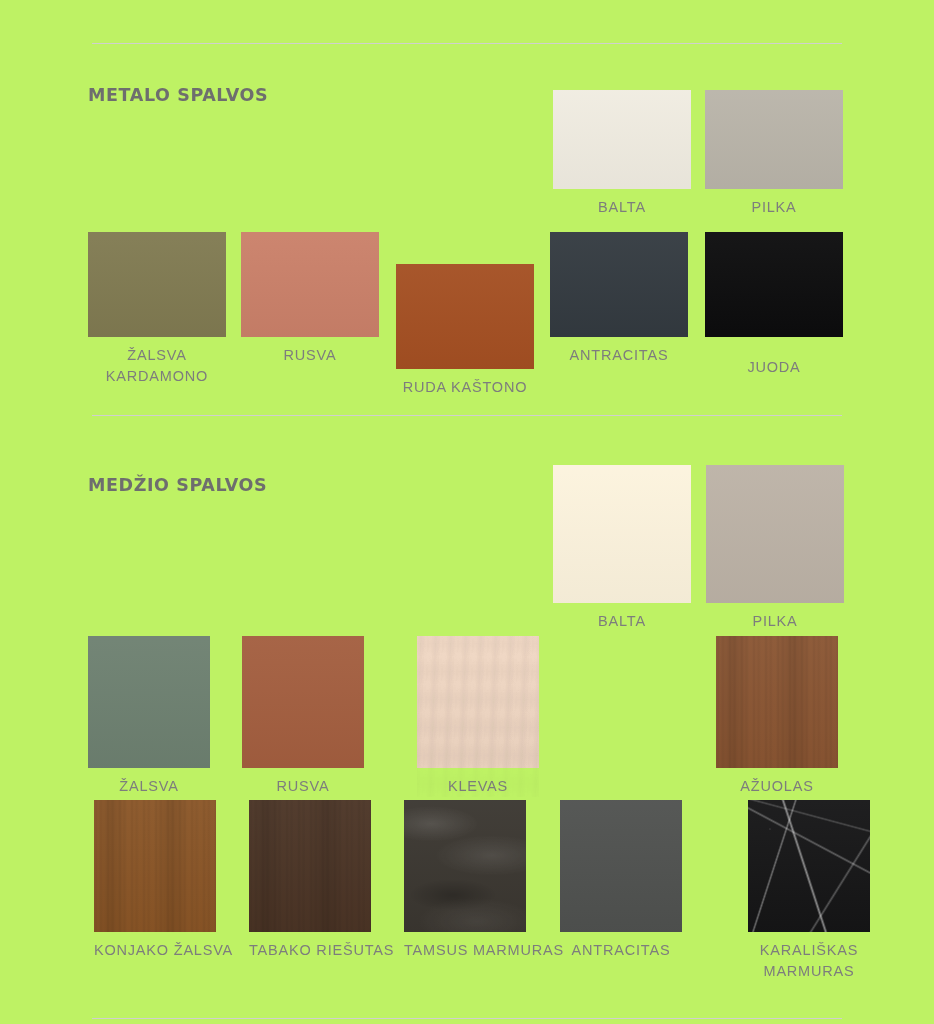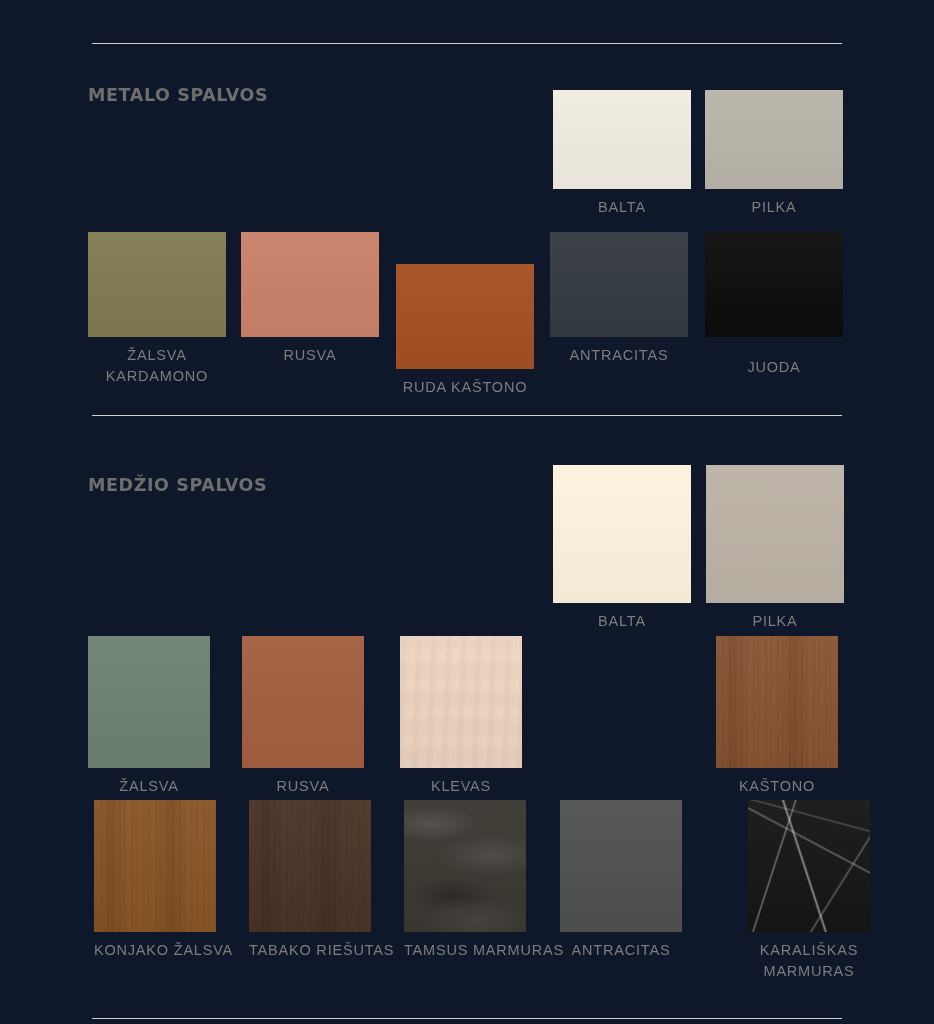--- a/index.html
+++ b/index.html
@@ -151,21 +151,21 @@
     content: "";
     position: absolute;
     inset: 0;
     background: linear-gradient(180deg, rgba(255,255,255,0.045), rgba(0,0,0,0.035));
     pointer-events: none;
   }
 </style>
 </head>
 <body>
 
-<div class="page" style="background: #0f172a;">
+<div class="page" style="background: #bef264;">
 
   <div class="divider" id="divider-top" style="background: rgb(207, 207, 207);"></div>
   <div class="divider" id="divider-mid" style="background: rgb(207, 207, 207);"></div>
   <div class="divider" id="divider-bottom" style="background: rgb(207, 207, 207);"></div>
 
   <div class="section-title" id="title-metal" style="color: rgb(110, 110, 110);">METALO SPALVOS</div>
 
   <div class="swatch-cell metal-top" style="left:553px; top:90px;">
     <div class="swatch sheen" id="sw-m-t0" style="background-color: rgb(240, 236, 225);"></div>
     <span class="swatch-label" style="color: rgb(125, 125, 125);">BALTA</span>
@@ -209,27 +209,27 @@
   </div>
 
   <div class="swatch-cell wood-r1" style="left:88px; top:636px;">
     <div class="swatch sheen" id="sw-w-0" style="background-color: rgb(109, 128, 112);"></div>
     <span class="swatch-label" style="color: rgb(125, 125, 125);">ŽALSVA</span>
   </div>
   <div class="swatch-cell wood-r1" style="left:242px; top:636px;">
     <div class="swatch sheen" id="sw-w-1" style="background-color: rgb(163, 94, 63);"></div>
     <span class="swatch-label" style="color: rgb(125, 125, 125);">RUSVA</span>
   </div>
-  <div class="swatch-cell wood-r1 grain grain-faint" style="left:400px; top:636px;">
+  <div class="swatch-cell wood-r1 grain grain-faint" style="left:417px; top:636px;">
     <div class="swatch sheen grain grain-faint" id="sw-w-2" style="background-color: rgb(240, 215, 195);"></div>
     <span class="swatch-label" style="color: rgb(125, 125, 125);">KLEVAS</span>
   </div>
   <div class="swatch-cell wood-r1" style="left:716px; top:636px;">
     <div class="swatch sheen grain grain-v" id="sw-w-4" style="background-color: rgb(138, 85, 50);"></div>
-    <span class="swatch-label" style="color: rgb(125, 125, 125);">KAŠTONO</span>
+    <span class="swatch-label" style="color: rgb(125, 125, 125);">AŽUOLAS</span>
   </div>
 
   <div class="swatch-cell wood-r2" style="left:94px; top:800px;">
     <div class="swatch sheen grain grain-v" id="sw-w-5" style="background-color: rgb(138, 85, 38);"></div>
     <span class="swatch-label" style="color: rgb(125, 125, 125);">KONJAKO ŽALSVA</span>
   </div>
   <div class="swatch-cell wood-r2" style="left:249px; top:800px;">
     <div class="swatch sheen grain grain-v" id="sw-w-6" style="background-color: rgb(75, 52, 37);"></div>
     <span class="swatch-label" style="color: rgb(125, 125, 125);">TABAKO RIEŠUTAS</span>
   </div>

